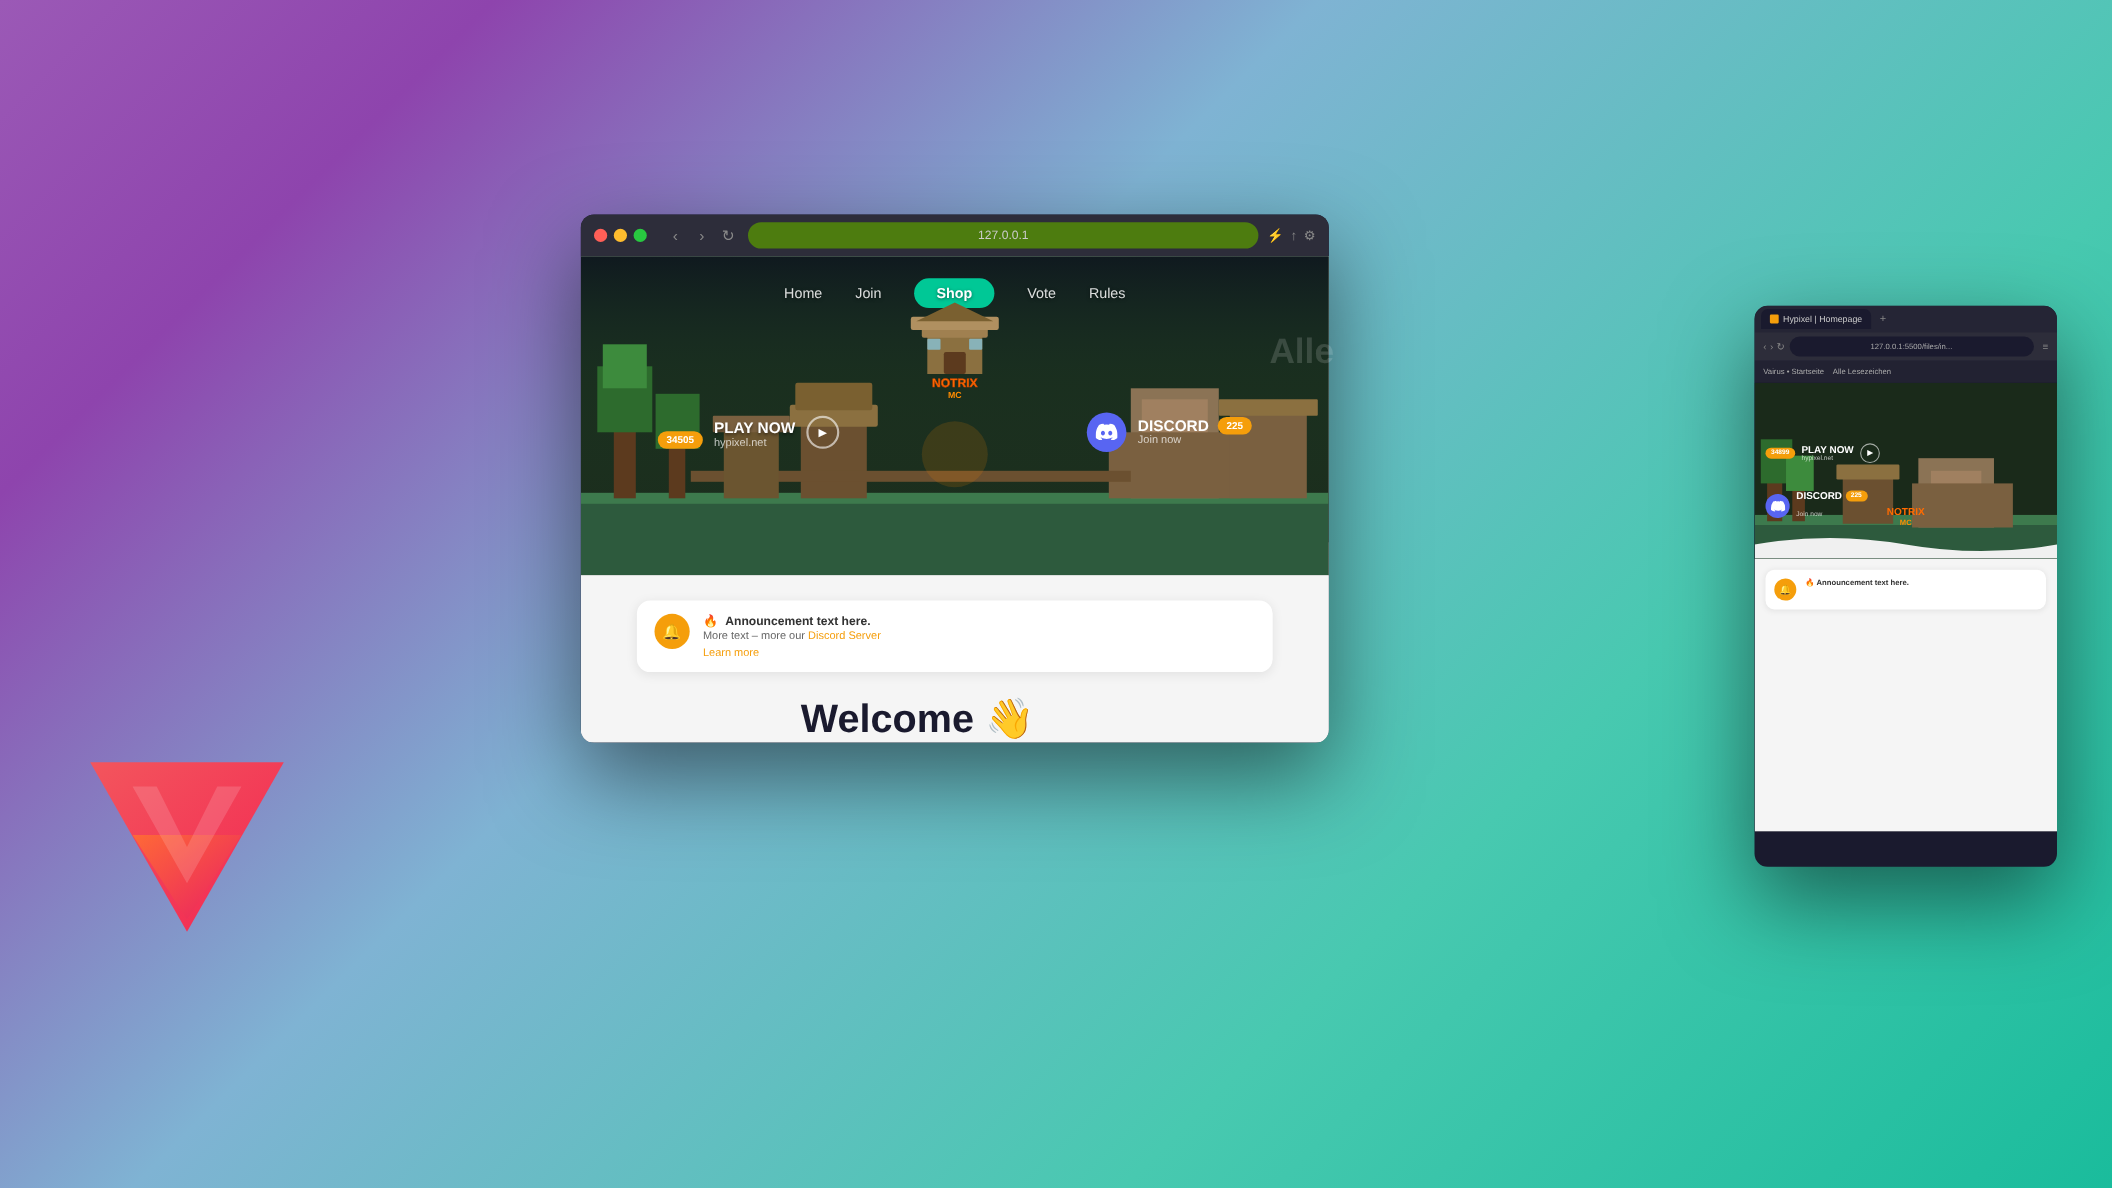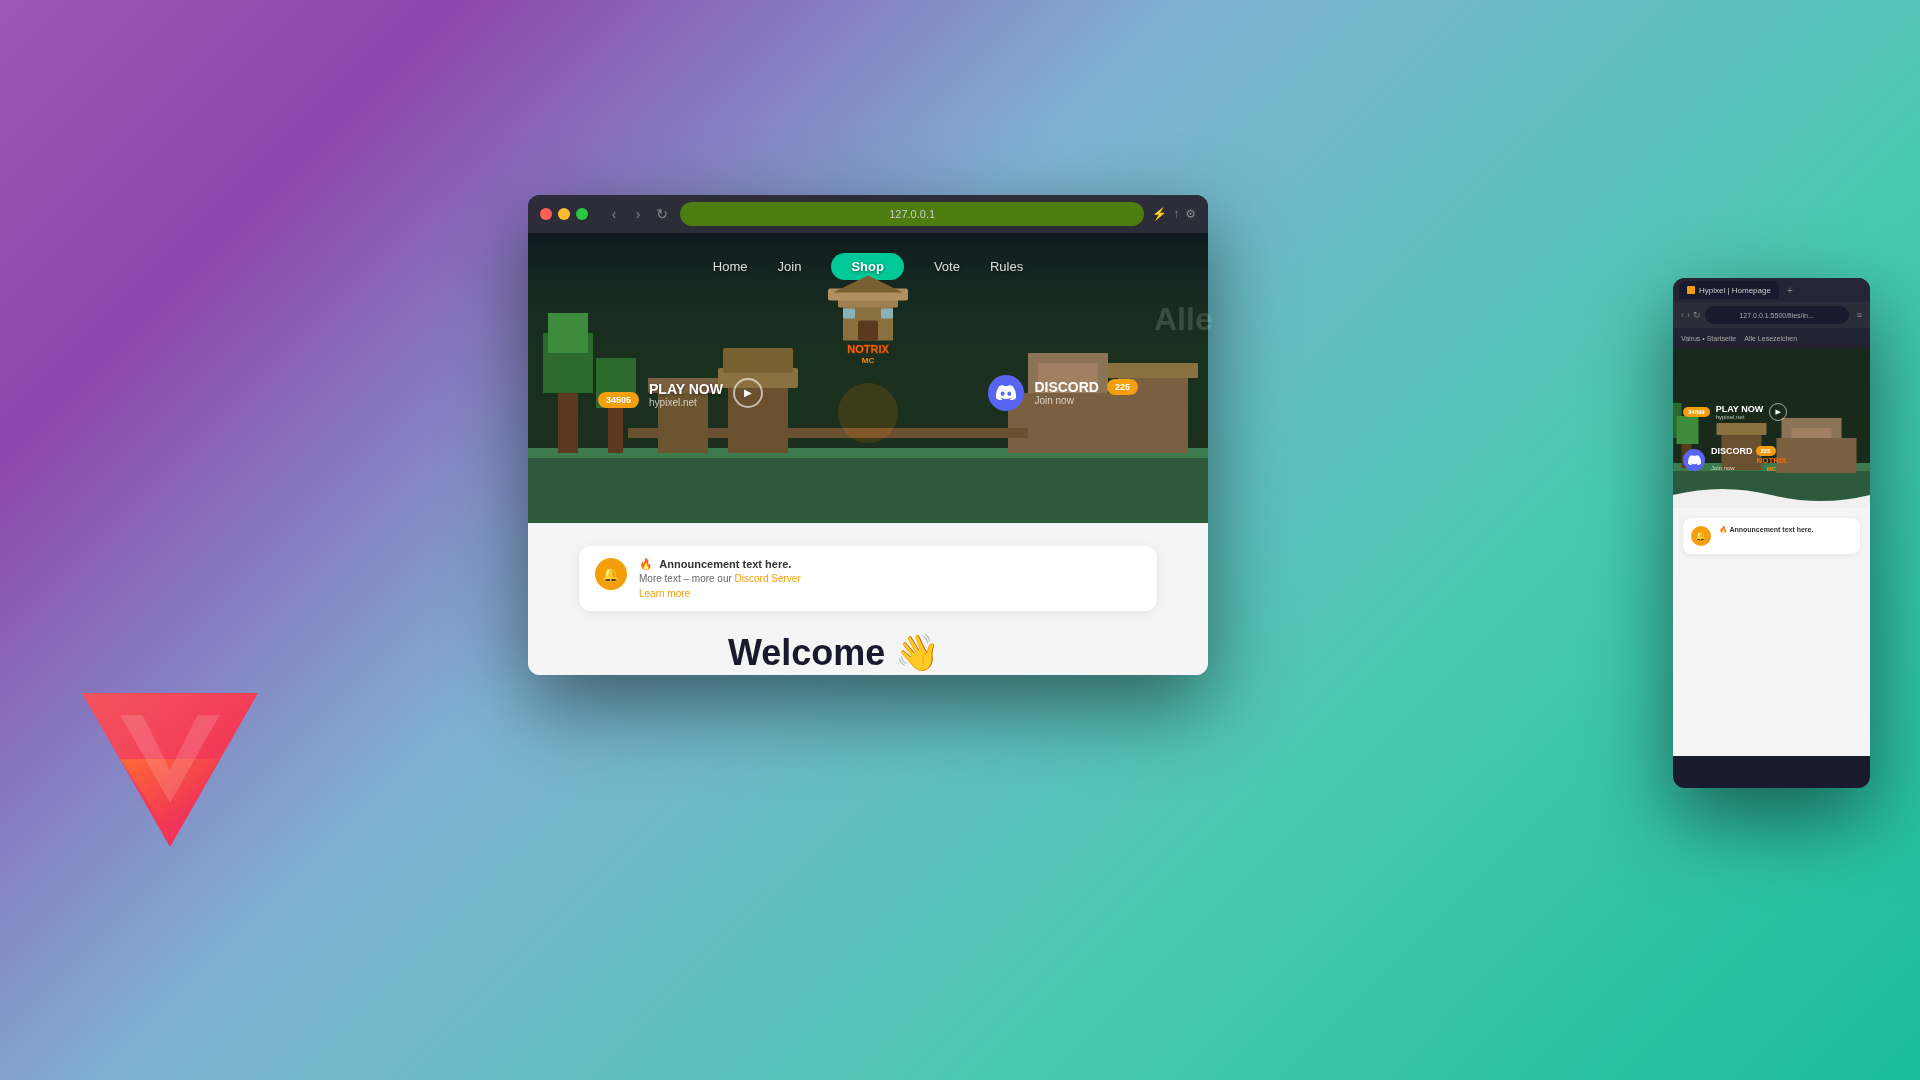--- a/index.html
+++ b/index.html
@@ -350,21 +350,21 @@
       font-size: 36px;
       font-weight: 700;
       color: #1a1a2e;
     }
 
     
     .browser-secondary {
       position: absolute;
       right: 50px;
       top: 278px;
-      width: 197px;
+      width: 275px;
       height: 510px;
       background: #1a1a2e;
       border-radius: 12px;
       overflow: hidden;
       box-shadow: 0 30px 80px rgba(0,0,0,0.5);
       z-index: 20;
     }
 
     .sec-tabs {
       height: 24px;

